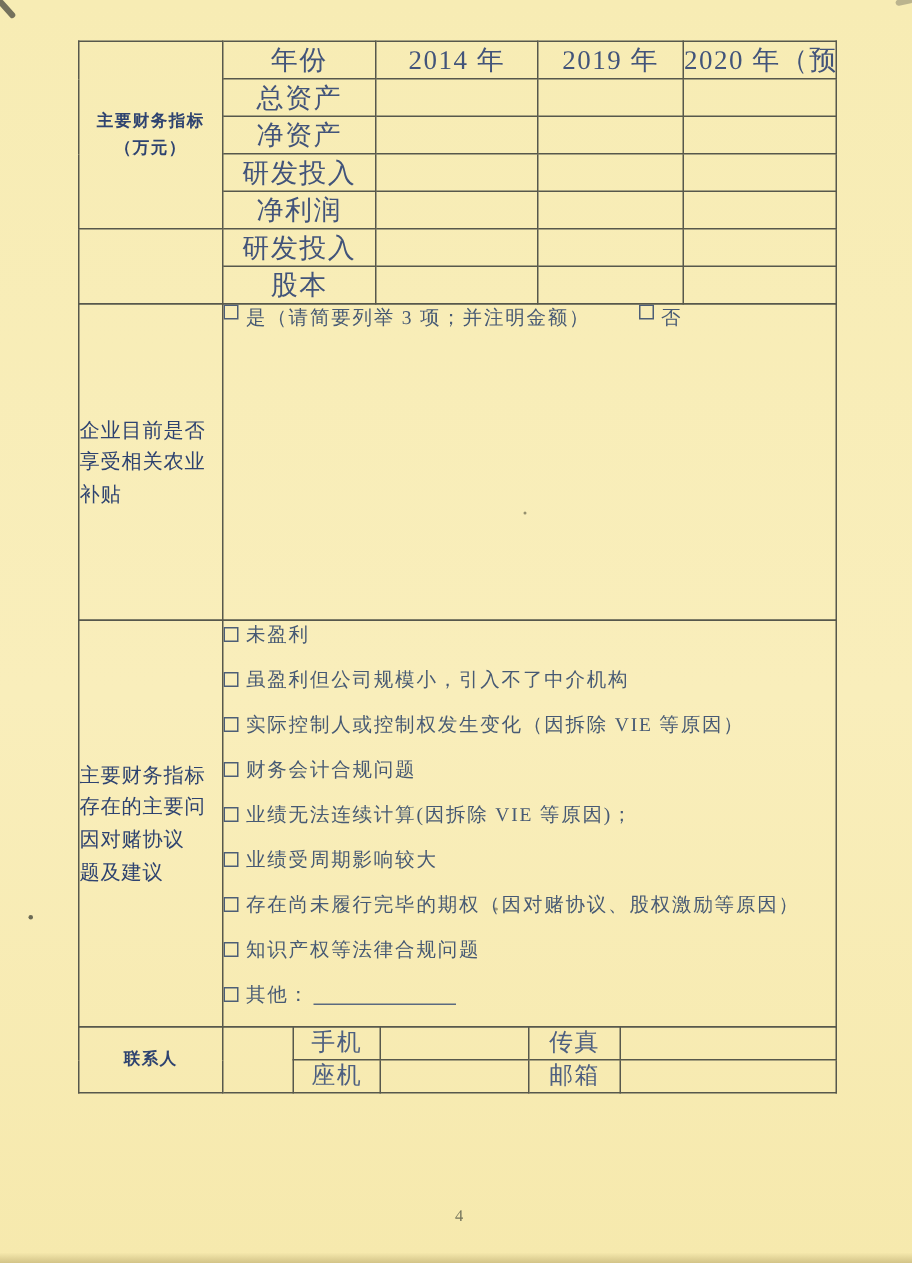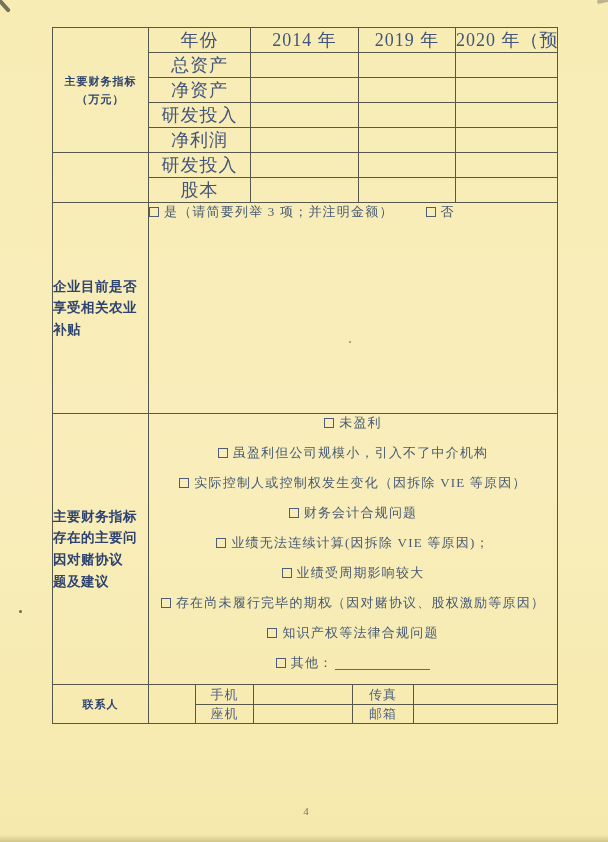--- a/index.html
+++ b/index.html
@@ -14,46 +14,46 @@
   }
   .form{position:absolute;left:52px;top:27px;width:505px;}
   table.tbl{border-collapse:collapse;table-layout:fixed;width:505px;}
   table.tbl td{border:1px solid #57584c;padding:0;overflow:hidden;}
   table.sec{margin-top:-1px;}
 
   .lbl{
     text-align:center;color:#42547a;font-size:18px;letter-spacing:1px;
     vertical-align:middle;white-space:nowrap;
   }
-  .lbl-lite{color:#4e6080;font-size:13px;}
+  .lbl-lite{color:#4e6080;font-size:16px;}
   .hdr{
     text-align:center;font-weight:bold;color:#2e4370;font-size:11px;
     letter-spacing:1px;line-height:1.65;vertical-align:middle;
   }
   .sec-hdr{
-    font-weight:bold;color:#2e4370;font-size:13.5px;letter-spacing:.5px;
+    font-weight:normal;color:#2e4370;font-size:13.5px;letter-spacing:.5px;
     line-height:1.6;vertical-align:middle;text-align:left;padding:0 2px 0 5px;
   }
   .sec-body{vertical-align:top;}
   .pad-sub{padding:18px 4px 0 8px;}
   .pad-iss{padding:9px 4px 0 8px;}
 
   .cb{
     display:inline-block;width:10px;height:10px;box-sizing:border-box;
     border:1.5px solid #4d5e76;margin-right:5px;flex:none;background:transparent;
   }
   .chk-line{
     display:flex;align-items:center;color:#475a74;font-size:13px;
-    letter-spacing:1.2px;margin-bottom:12px;white-space:nowrap;justify-content:center;
+    letter-spacing:1.2px;margin-bottom:12px;white-space:nowrap;
   }
   .yes-no-row{
     display:flex;align-items:center;color:#475a74;font-size:13px;
     letter-spacing:1.2px;white-space:nowrap;
   }
-  .chk-group{display:inline-flex;align-items:center;}
+  .chk-group{display:inline-flex;align-items:flex-start;}
   .no-group{margin-left:32px;}
   .blank-line{
     display:inline-block;width:95px;height:13px;margin-left:2px;
     border-bottom:1px solid #5b6a80;
   }
   .pagenum{
     position:absolute;left:294px;top:805px;width:24px;text-align:center;
     font-size:11px;color:#76765c;
   }
   .bottom-shade{

